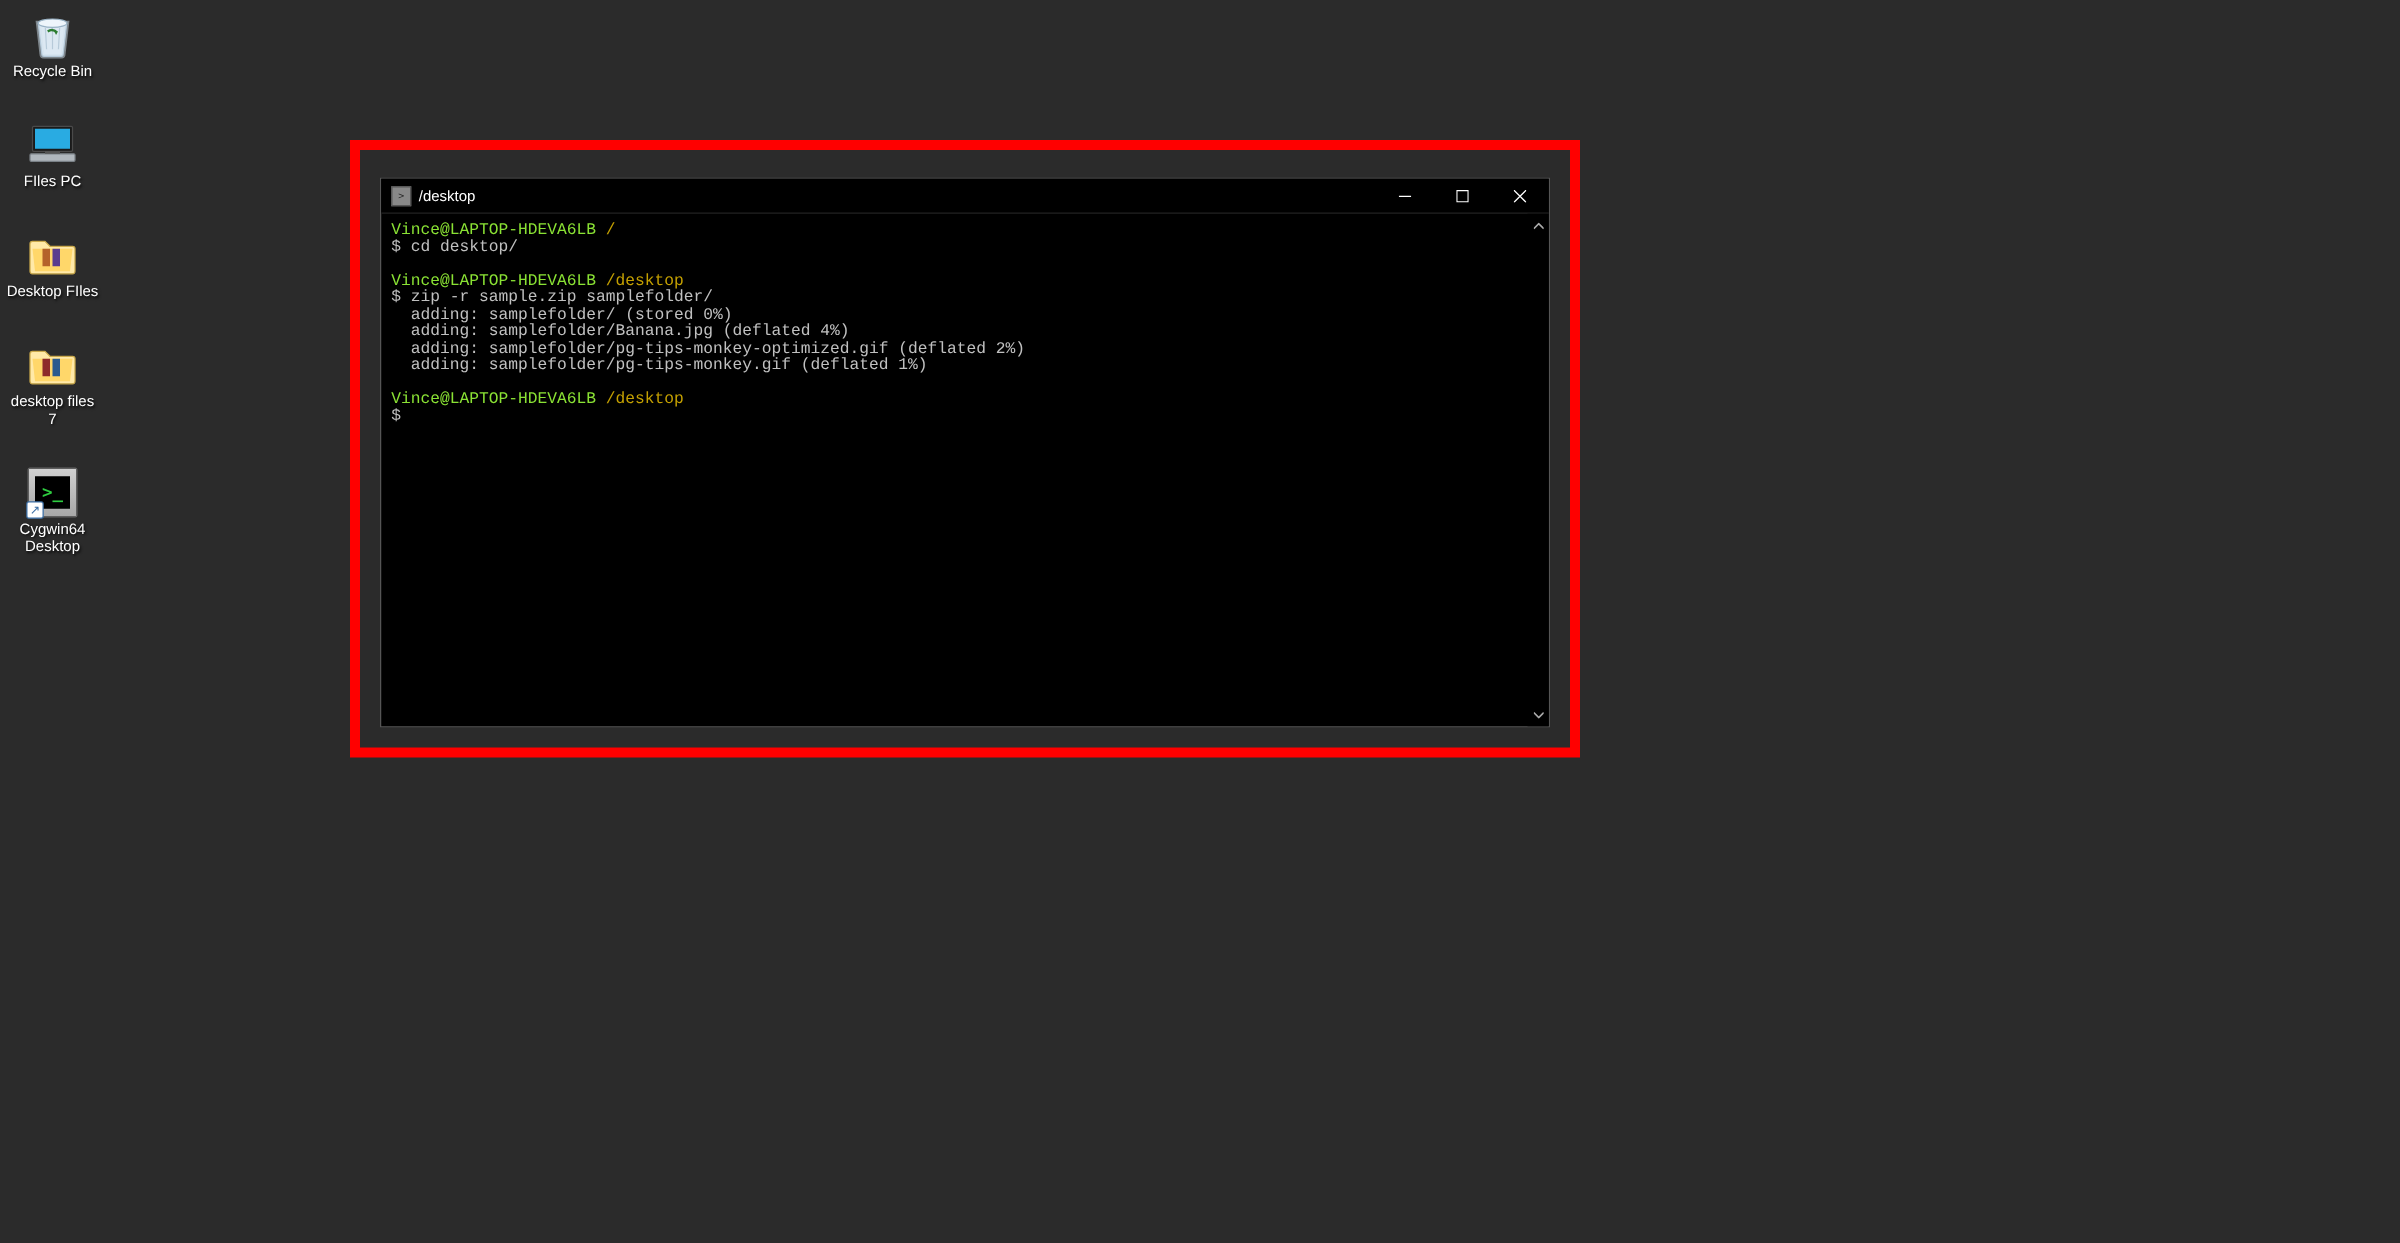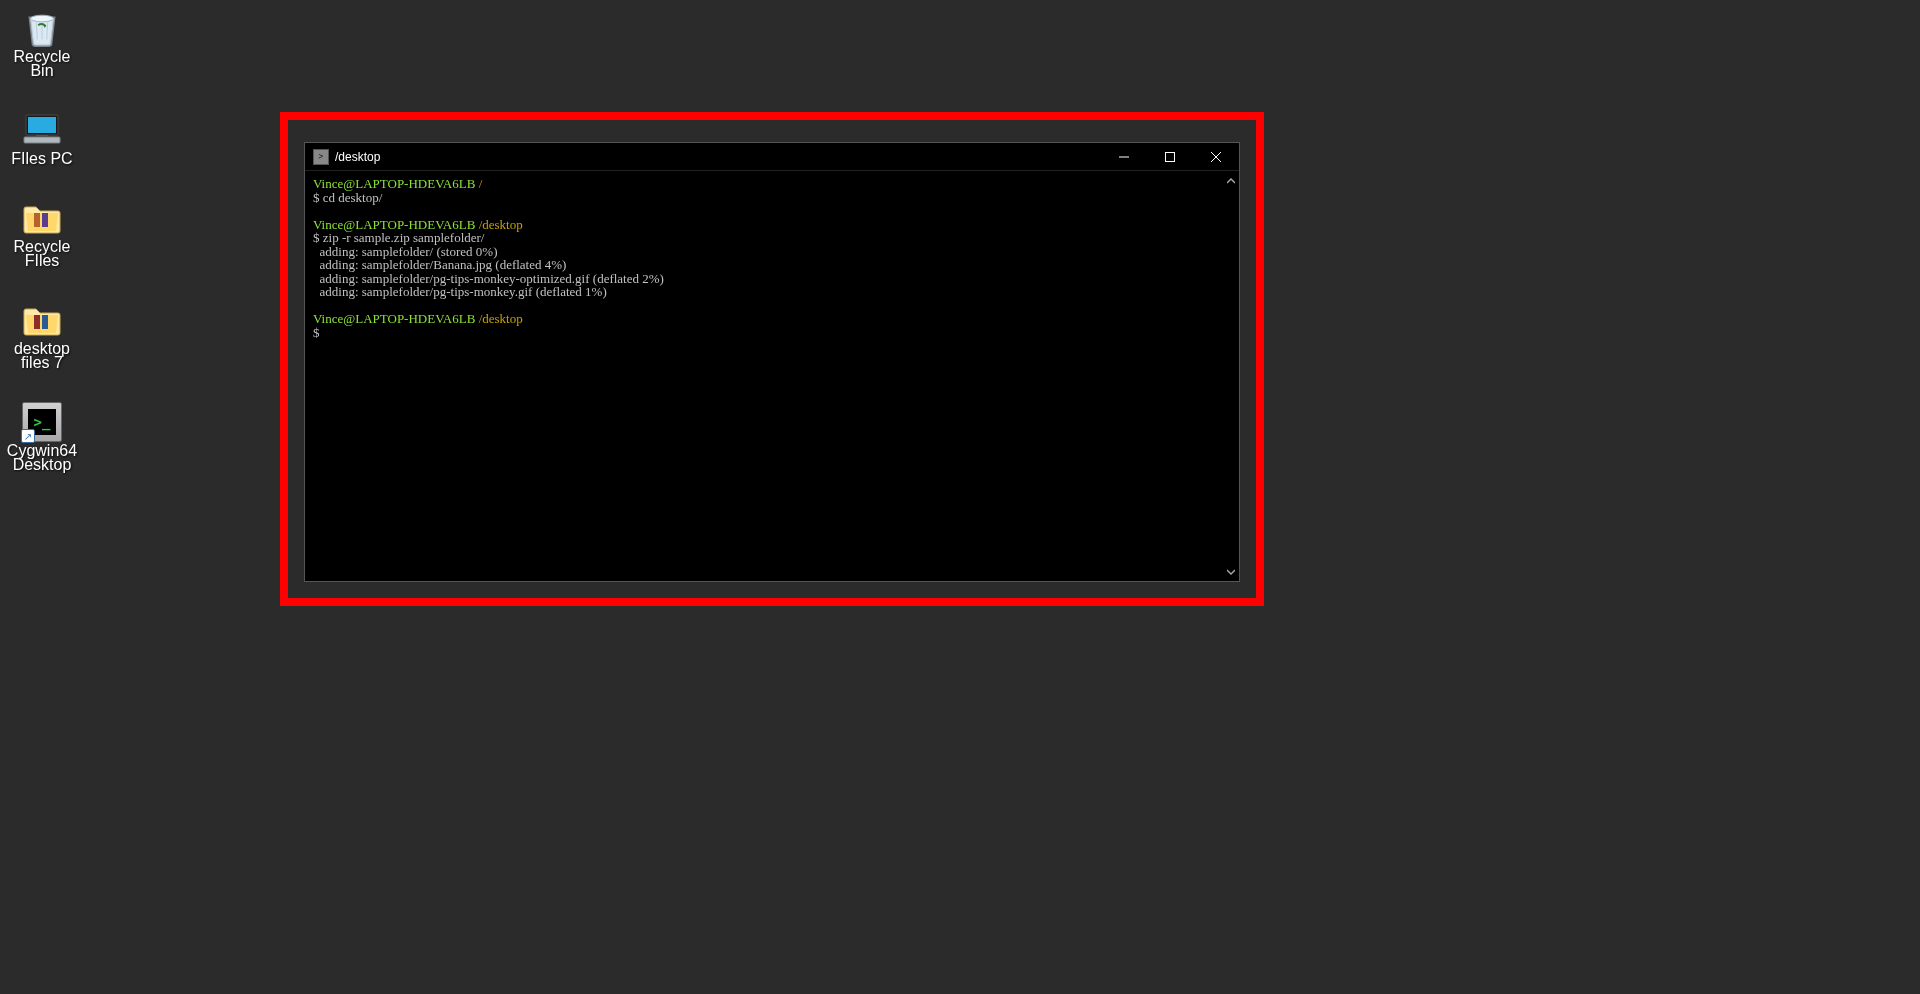--- a/index.html
+++ b/index.html
@@ -35,21 +35,21 @@
   }
   .desktop-icon .glyph {
     width: 40px;
     height: 40px;
     display: flex;
     align-items: center;
     justify-content: center;
     margin-bottom: 2px;
   }
   .desktop-icon .label {
-    font-size: 16px;
+    font-size: 12px;
     line-height: 14px;
     text-align: center;
     color: #fff;
     text-shadow: 1px 1px 2px rgba(0,0,0,0.8);
   }
 
   
   .recycle-bin svg { width: 36px; height: 38px; }
   
   .this-pc svg { width: 40px; height: 34px; }
@@ -145,21 +145,21 @@
 
   
   .terminal-body-row {
     flex: 1;
     display: flex;
     min-height: 0;
   }
   .terminal-body {
     flex: 1;
     padding: 6px 8px 6px 8px;
-    font-family: Liberation Serif, serif;
+    font-family: Liberation Mono, monospace;
     font-size: 13px;
     line-height: 13.5px;
     white-space: pre;
     color: #c0c0c0;
     overflow: hidden;
   }
   .scrollbar {
     width: 17px;
     background: #000;
     display: flex;
@@ -214,21 +214,21 @@
 
   <div class="desktop-icon folder">
     <div class="glyph">
       <svg viewBox="0 0 40 34">
         <path d="M2 8 L2 30 Q2 32 4 32 L36 32 Q38 32 38 30 L38 12 Q38 10 36 10 L18 10 L14 6 L4 6 Q2 6 2 8 Z" fill="#ffe9a8" stroke="#caa94b"></path>
         <path d="M4 12 L36 12 L34 30 L6 30 Z" fill="#ffd76a"></path>
         <rect x="12" y="12" width="6" height="14" fill="#b4632b"></rect>
         <rect x="20" y="12" width="6" height="14" fill="#5a3d8e"></rect>
       </svg>
     </div>
-    <div class="label">Recycle FIles</div>
+    <div class="label">Desktop FIles</div>
   </div>
 
   <div class="desktop-icon folder">
     <div class="glyph">
       <svg viewBox="0 0 40 34">
         <path d="M2 8 L2 30 Q2 32 4 32 L36 32 Q38 32 38 30 L38 12 Q38 10 36 10 L18 10 L14 6 L4 6 Q2 6 2 8 Z" fill="#ffe9a8" stroke="#caa94b"></path>
         <path d="M4 12 L36 12 L34 30 L6 30 Z" fill="#ffd76a"></path>
         <rect x="12" y="12" width="6" height="14" fill="#8e2b2b"></rect>
         <rect x="20" y="12" width="6" height="14" fill="#2b5a8e"></rect>
       </svg>

